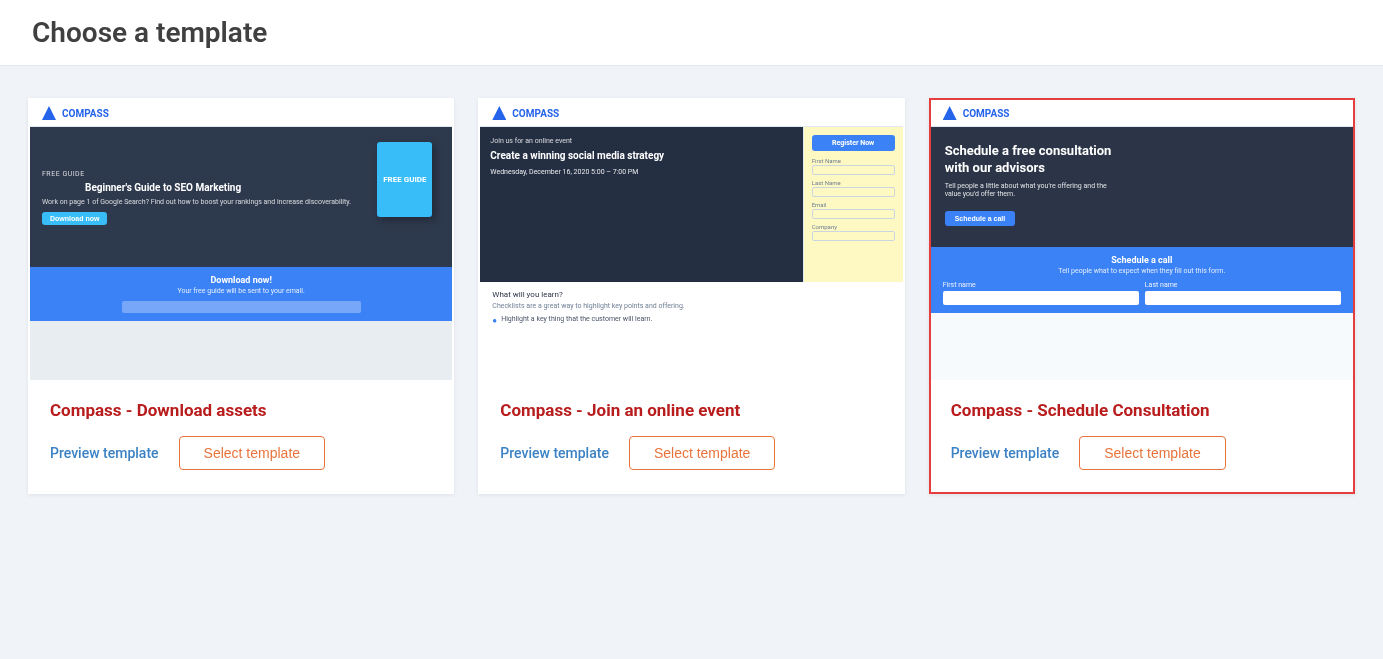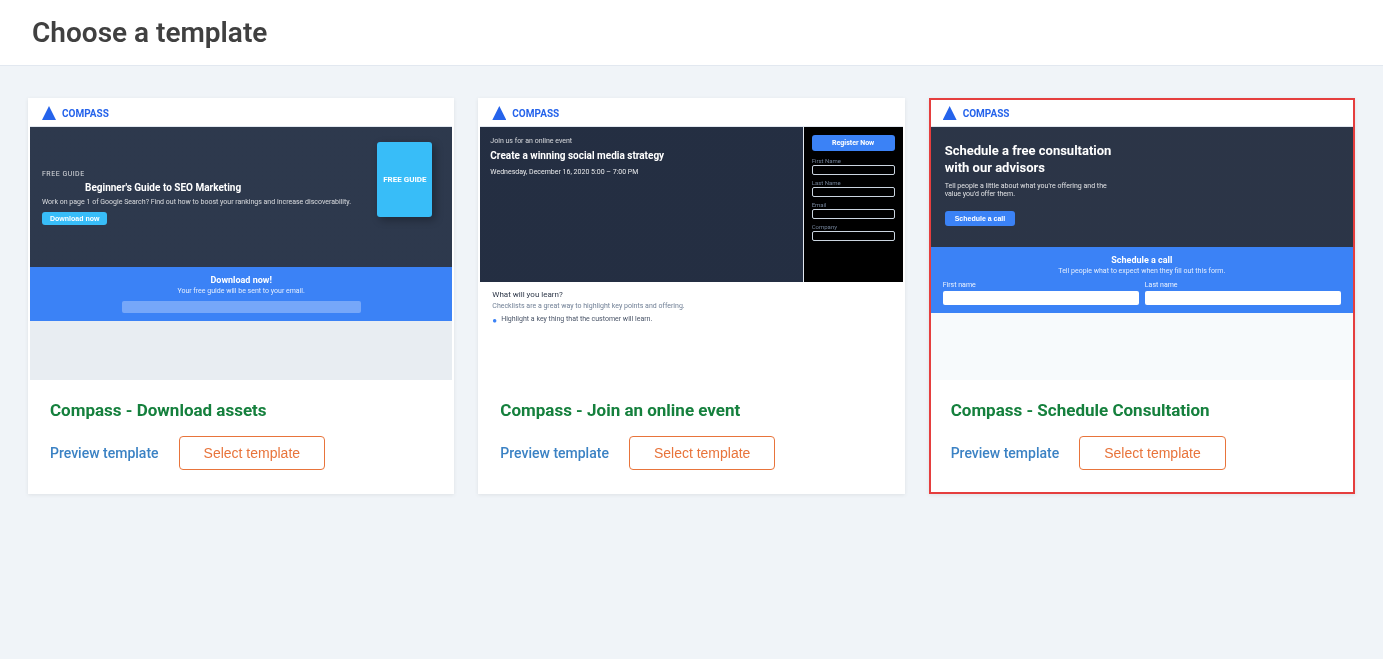--- a/index.html
+++ b/index.html
@@ -194,21 +194,21 @@
       font-weight: 700;
       line-height: 1.3;
       margin-bottom: 6px;
     }
     .hero-left-2 .event-date {
       font-size: 7px;
       opacity: 0.9;
     }
     .hero-right-2 {
       width: 100px;
-      background: #000000;
+      background: #fef9c3;
       border-left: 1px solid #e2e8f0;
       padding: 8px;
     }
     .register-btn {
       background: #3b82f6;
       color: #fff;
       font-size: 7px;
       font-weight: 700;
       text-align: center;
       padding: 4px;
@@ -339,21 +339,21 @@
       border: none;
     }
 
     
     .card-footer {
       padding: 20px 20px 22px;
     }
     .template-name {
       font-size: 17px;
       font-weight: 700;
-      color: #15803d;
+      color: #b91c1c;
       margin-bottom: 16px;
     }
     .card-actions {
       display: flex;
       align-items: center;
       gap: 20px;
     }
     .preview-link {
       color: #3b82c4;
       font-size: 14px;

